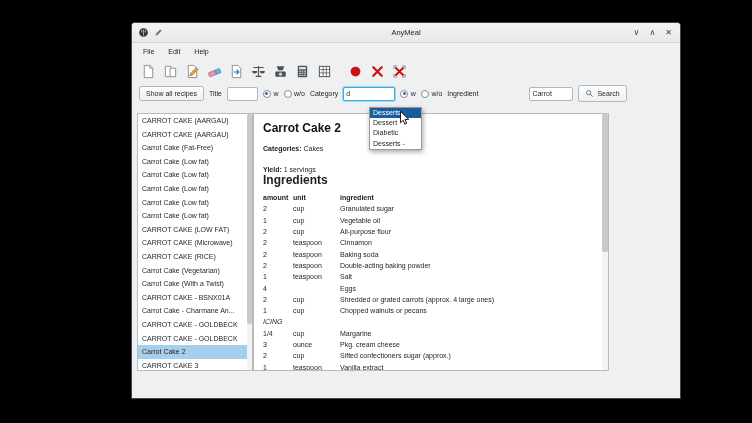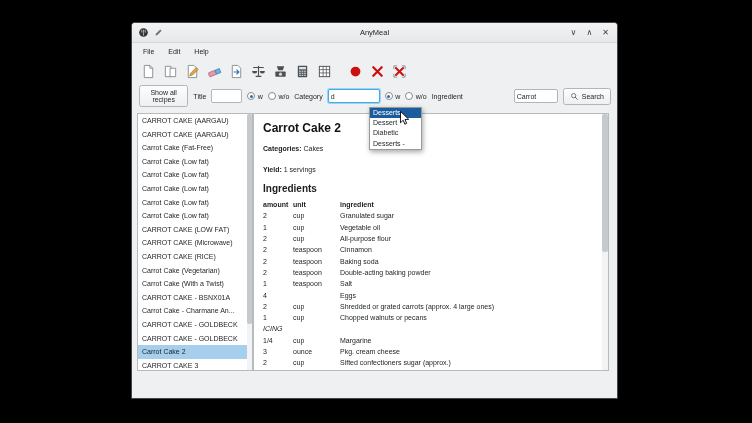--- a/index.html
+++ b/index.html
@@ -1,20 +1,20 @@
 <!DOCTYPE html>
 <html><head>
 <meta charset="utf-8">
 <style>
   html,body{margin:0;padding:0;background:#000;}
   body{width:752px;height:423px;position:relative;overflow:hidden;
        font-family:"Liberation Sans",sans-serif;-webkit-font-smoothing:antialiased;}
   .stage{position:absolute;inset:0;background:#000;}
 
-  .window{position:absolute;left:131px;top:22px;width:487px;height:377px;
+  .window{position:absolute;left:131px;top:22px;width:550px;height:377px;
           background:#eff0f1;border:1px solid #43474a;border-radius:4px 4px 0 0;
           box-shadow:0 3px 10px rgba(0,0,0,.65);box-sizing:border-box;}
 
   
   .titlebar{height:19px;display:flex;align-items:center;position:relative;
             background:linear-gradient(#f2f3f4,#e6e8e9);border-bottom:1px solid #d4d6d8;
             border-radius:3px 3px 0 0;}
   .tb-icons{display:flex;align-items:center;gap:4px;padding-left:6px;z-index:1;}
   .tb-icons svg{width:11px;height:11px;display:block;}
   .tb-title{position:absolute;left:0;right:0;text-align:center;font-size:7.5px;color:#232629;}
@@ -59,21 +59,21 @@
   .vscroll{position:absolute;right:0;top:0;width:5px;height:100%;background:#f2f3f4;}
   .vscroll .thumb{position:absolute;left:0;width:100%;background:#c6cacd;border-radius:2px;}
 
   .main-panel{position:absolute;left:121px;top:90px;width:356px;height:258px;background:#fff;
               border:1px solid #b7bbbe;box-sizing:border-box;overflow:hidden;}
   .main-content{padding:4px 14px 0 9px;color:#1b1e20;}
   .recipe-title{font-size:12px;font-weight:bold;margin:3px 0 0 0;color:#101214;}
   .meta-line{font-size:7px;margin-top:10px;}
   .meta-line.yield{margin-top:14px;}
   .meta-line b{font-weight:bold;}
-  .ing-heading{font-size:10px;font-weight:bold;margin-top:10px;}
+  .ing-heading{font-size:12px;font-weight:bold;margin-top:0;}
   table.ing{border-collapse:collapse;margin-top:5px;font-size:7px;color:#1b1e20;}
   table.ing th,table.ing td{text-align:left;padding:0;height:11.3px;vertical-align:middle;
                             white-space:nowrap;font-weight:normal;}
   table.ing th{font-weight:bold;}
   table.ing .c-amount{width:30px;}
   table.ing .c-unit{width:47px;}
   table.ing .section{font-style:italic;}
 
   
   .dropdown{position:absolute;left:237px;top:84px;width:51px;background:#fff;

